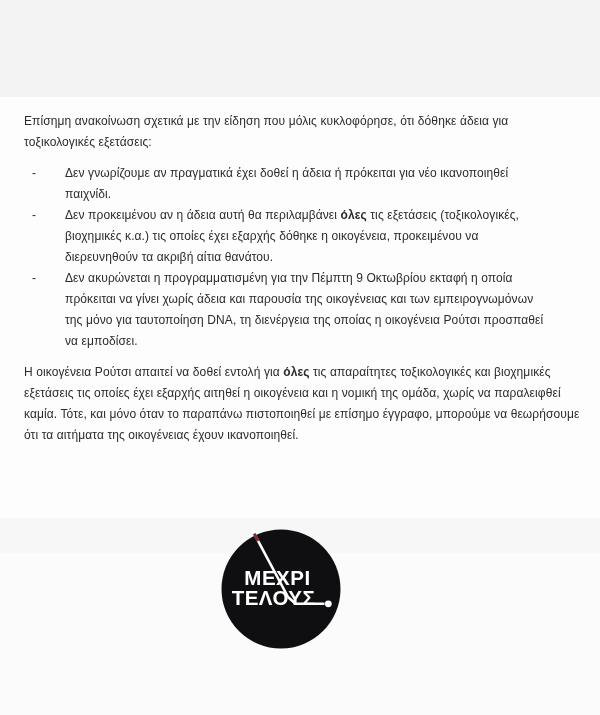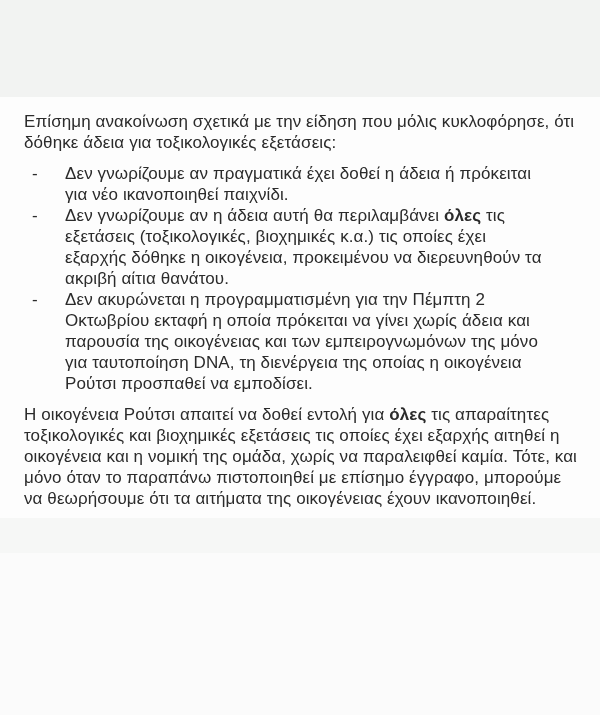--- a/index.html
+++ b/index.html
@@ -25,21 +25,21 @@
   .logo-band{
     position:absolute;top:518px;left:0;width:600px;height:35px;
     background:var(--logo-band);
   }
   .bottom-area{
     position:absolute;top:553px;left:0;width:600px;height:162px;
     background:var(--bottom-area);
   }
   .body-text{
     position:absolute;top:111px;left:24px;width:557px;
-    color:var(--text-color);font-size:17px;line-height:21px;
+    color:var(--text-color);font-size:12px;line-height:21px;
     letter-spacing:0.1px;
   }
   .para{margin:0 0 10px 0;}
   .bullet-list{margin:0 0 10px 0;padding-right:36px;}
   .bullet-item{position:relative;padding-left:41px;margin:0;}
   .dash{position:absolute;left:8px;top:0;}
   .seg{white-space:pre-wrap;}
   .seg.bold{font-weight:bold;}
   .logo-wrap{position:absolute;left:221px;top:529px;width:124px;height:124px;}
   .logo-wrap svg{display:block;}
@@ -54,19 +54,30 @@
 
 <div class="canvas">
   <div class="top-band"></div>
   <div class="logo-band"></div>
   <div class="bottom-area"></div>
 
   <div class="body-text">
       <p class="para"><span class="seg">Επίσημη ανακοίνωση σχετικά με την είδηση που μόλις κυκλοφόρησε, ότι δόθηκε άδεια για τοξικολογικές εξετάσεις:</span></p>
       <div class="bullet-list">
         <div class="bullet-item"><span class="dash">-</span><span class="bullet-text"><span class="seg">Δεν γνωρίζουμε αν πραγματικά έχει δοθεί η άδεια ή πρόκειται για νέο ικανοποιηθεί παιχνίδι.</span></span></div>
-        <div class="bullet-item"><span class="dash">-</span><span class="bullet-text"><span class="seg">Δεν γνωρίζουμε αν η άδεια αυτή θα περιλαμβάνει </span><span class="seg bold">όλες</span><span class="seg"> τις εξετάσεις (τοξικολογικές, βιοχημικές κ.α.) τις οποίες έχει εξαρχής δόθηκε η οικογένεια, προκειμένου να διερευνηθούν τα ακριβή αίτια θανάτου.</span></span></div>
-        <div class="bullet-item"><span class="dash">-</span><span class="bullet-text"><span class="seg">Δεν ακυρώνεται η προγραμματισμένη για την Πέμπτη 2 Οκτωβρίου εκταφή η οποία πρόκειται να γίνει χωρίς άδεια και παρουσία της οικογένειας και των εμπειρογνωμόνων της μόνο για ταυτοποίηση DNA, τη διενέργεια της οποίας η οικογένεια Ρούτσι προσπαθεί να εμποδίσει.</span></span></div>
+        <div class="bullet-item"><span class="dash">-</span><span class="bullet-text"><span class="seg">Δεν προκειμένου αν η άδεια αυτή θα περιλαμβάνει </span><span class="seg bold">όλες</span><span class="seg"> τις εξετάσεις (τοξικολογικές, βιοχημικές κ.α.) τις οποίες έχει εξαρχής δόθηκε η οικογένεια, προκειμένου να διερευνηθούν τα ακριβή αίτια θανάτου.</span></span></div>
+        <div class="bullet-item"><span class="dash">-</span><span class="bullet-text"><span class="seg">Δεν ακυρώνεται η προγραμματισμένη για την Πέμπτη 9 Οκτωβρίου εκταφή η οποία πρόκειται να γίνει χωρίς άδεια και παρουσία της οικογένειας και των εμπειρογνωμόνων της μόνο για ταυτοποίηση DNA, τη διενέργεια της οποίας η οικογένεια Ρούτσι προσπαθεί να εμποδίσει.</span></span></div>
       </div>
       <p class="para"><span class="seg">Η οικογένεια Ρούτσι απαιτεί να δοθεί εντολή για </span><span class="seg bold">όλες</span><span class="seg"> τις απαραίτητες τοξικολογικές και βιοχημικές εξετάσεις τις οποίες έχει εξαρχής αιτηθεί η οικογένεια και η νομική της ομάδα, χωρίς να παραλειφθεί καμία. Τότε, και μόνο όταν το παραπάνω πιστοποιηθεί με επίσημο έγγραφο, μπορούμε να θεωρήσουμε ότι τα αιτήματα της οικογένειας έχουν ικανοποιηθεί.</span></p>
     </div>
 
+  <div class="logo-wrap">
+    <svg width="124" height="124" viewBox="0 0 124 124" xmlns="http://www.w3.org/2000/svg">
+      <circle cx="60" cy="60" r="59.5" fill="#0f0f11"></circle>
+      <line x1="31.5" y1="1.5" x2="67" y2="68" stroke="#ffffff" stroke-width="2.6"></line>
+      <line x1="33.2" y1="4.6" x2="37.2" y2="12" stroke="#7c2b33" stroke-width="3"></line>
+      <polyline points="67,68 74.5,74.8 103.5,74.8" fill="none" stroke="#ffffff" stroke-width="2.6"></polyline>
+      <circle cx="107.3" cy="74.8" r="3.4" fill="#ffffff"></circle>
+      <text class="logo-text" x="56.5" y="56" font-size="20.5" fill="#ffffff" text-anchor="middle">ΜΕΧΡΙ</text>
+      <text class="logo-text" x="52.5" y="75.5" font-size="20.5" fill="#ffffff" text-anchor="middle">ΤΕΛΟΥΣ</text>
+    </svg>
+  </div>
 </div>
 
 </body></html>

